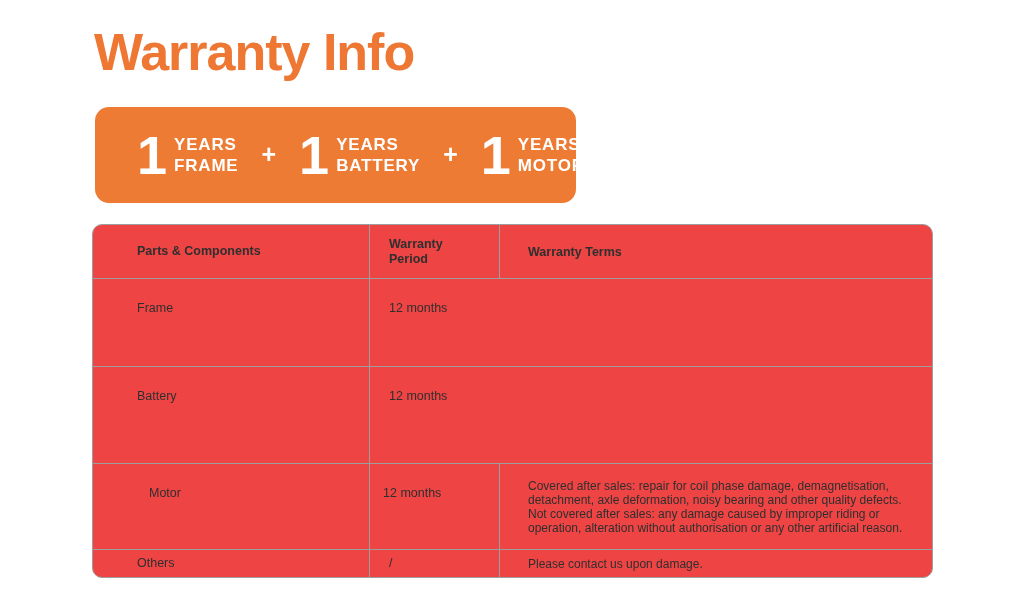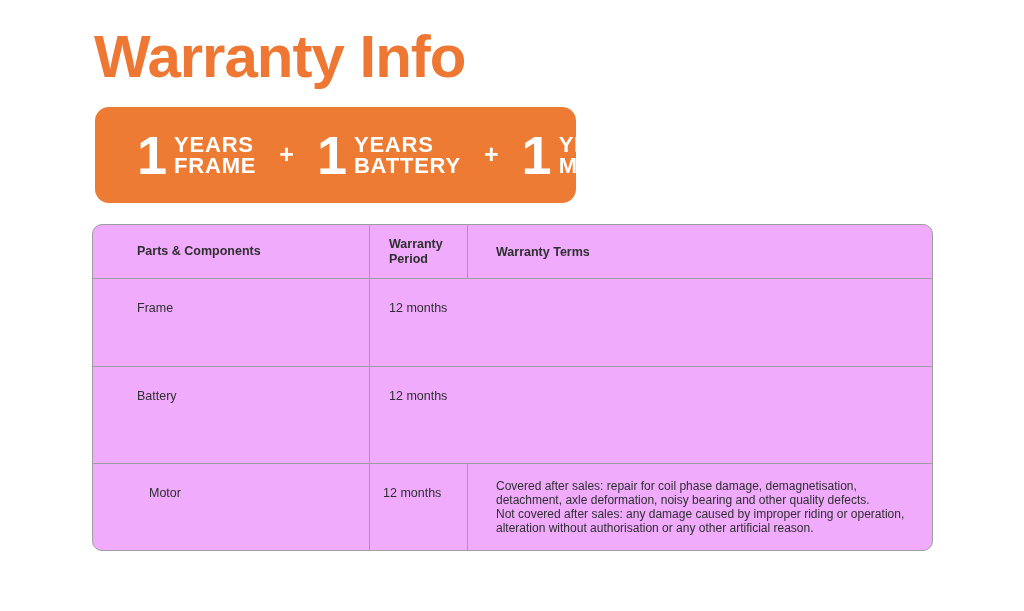--- a/index.html
+++ b/index.html
@@ -9,21 +9,21 @@
     font-family: "Liberation Sans", sans-serif;
     color: #2f2f2f;
     position: relative;
   }
 
   
   .page-title {
     position: absolute;
     left: 94px;
     top: 24px;
-    font-size: 60px;
+    font-size: 52px;
     font-weight: 700;
     letter-spacing: -1px;
     color: #ED7733;
     line-height: 1.1;
   }
 
   
   .banner {
     position: absolute;
     left: 95px;
@@ -44,42 +44,42 @@
   }
   .banner-num {
     font-size: 54px;
     font-weight: 700;
     line-height: 0.86;
     margin-right: 7px;
   }
   .banner-label {
     display: flex;
     flex-direction: column;
-    font-size: 22px;
+    font-size: 17px;
     font-weight: 600;
     letter-spacing: 0.8px;
     line-height: 21px;
     text-transform: uppercase;
   }
   .banner-plus {
     font-size: 25px;
     font-weight: 700;
     line-height: 1;
     margin-top: -2px;
   }
 
   
   .wtable {
     position: absolute;
     left: 92px;
     top: 224px;
     width: 841px;
     border: 1px solid #9e9e9e;
     border-radius: 10px;
-    background: #f0abfc;
+    background: #ef4444;
     overflow: hidden;
   }
   .trow {
     display: grid;
     grid-template-columns: 276px 98px 1fr;
     border-bottom: 1px solid #9e9e9e;
   }
   .trow:last-child { border-bottom: none; }
   .tcell {
     padding: 22px 10px 6px 10px;
@@ -89,20 +89,21 @@
   .tcell + .tcell { border-left: 1px solid #9e9e9e; }
   .cell-part   { padding-left: 44px; }
   .cell-period { padding-left: 19px; }
   .cell-terms  {
     padding: 6px 18px 6px 28px;
     display: flex;
     align-items: center;
     font-size: 12px;
     line-height: 14px;
     white-space: pre-line;
+    margin-left: 32px;
   }
   .row-header { min-height: 54px; }
   .row-header .tcell {
     display: flex;
     align-items: center;
     padding-top: 4px;
     padding-bottom: 4px;
     font-weight: 600;
     font-size: 12.5px;
   }
@@ -170,16 +171,21 @@
       <div class="tcell cell-period">12 months</div>
     </div>
 
     <div class="trow row-motor">
       <div class="tcell cell-part">Motor</div>
       <div class="tcell cell-period">12 months</div>
       <div class="tcell cell-terms">Covered after sales: repair for coil phase damage, demagnetisation, detachment, axle deformation, noisy bearing and other quality defects.
 Not covered after sales: any damage caused by improper riding or operation, alteration without authorisation or any other artificial reason.</div>
     </div>
 
+    <div class="trow row-others">
+      <div class="tcell cell-part">Others</div>
+      <div class="tcell cell-period">/</div>
+      <div class="tcell cell-terms">Please contact us upon damage.</div>
+    </div>
 
   </div>
 
 </div>
 
 </body></html>

